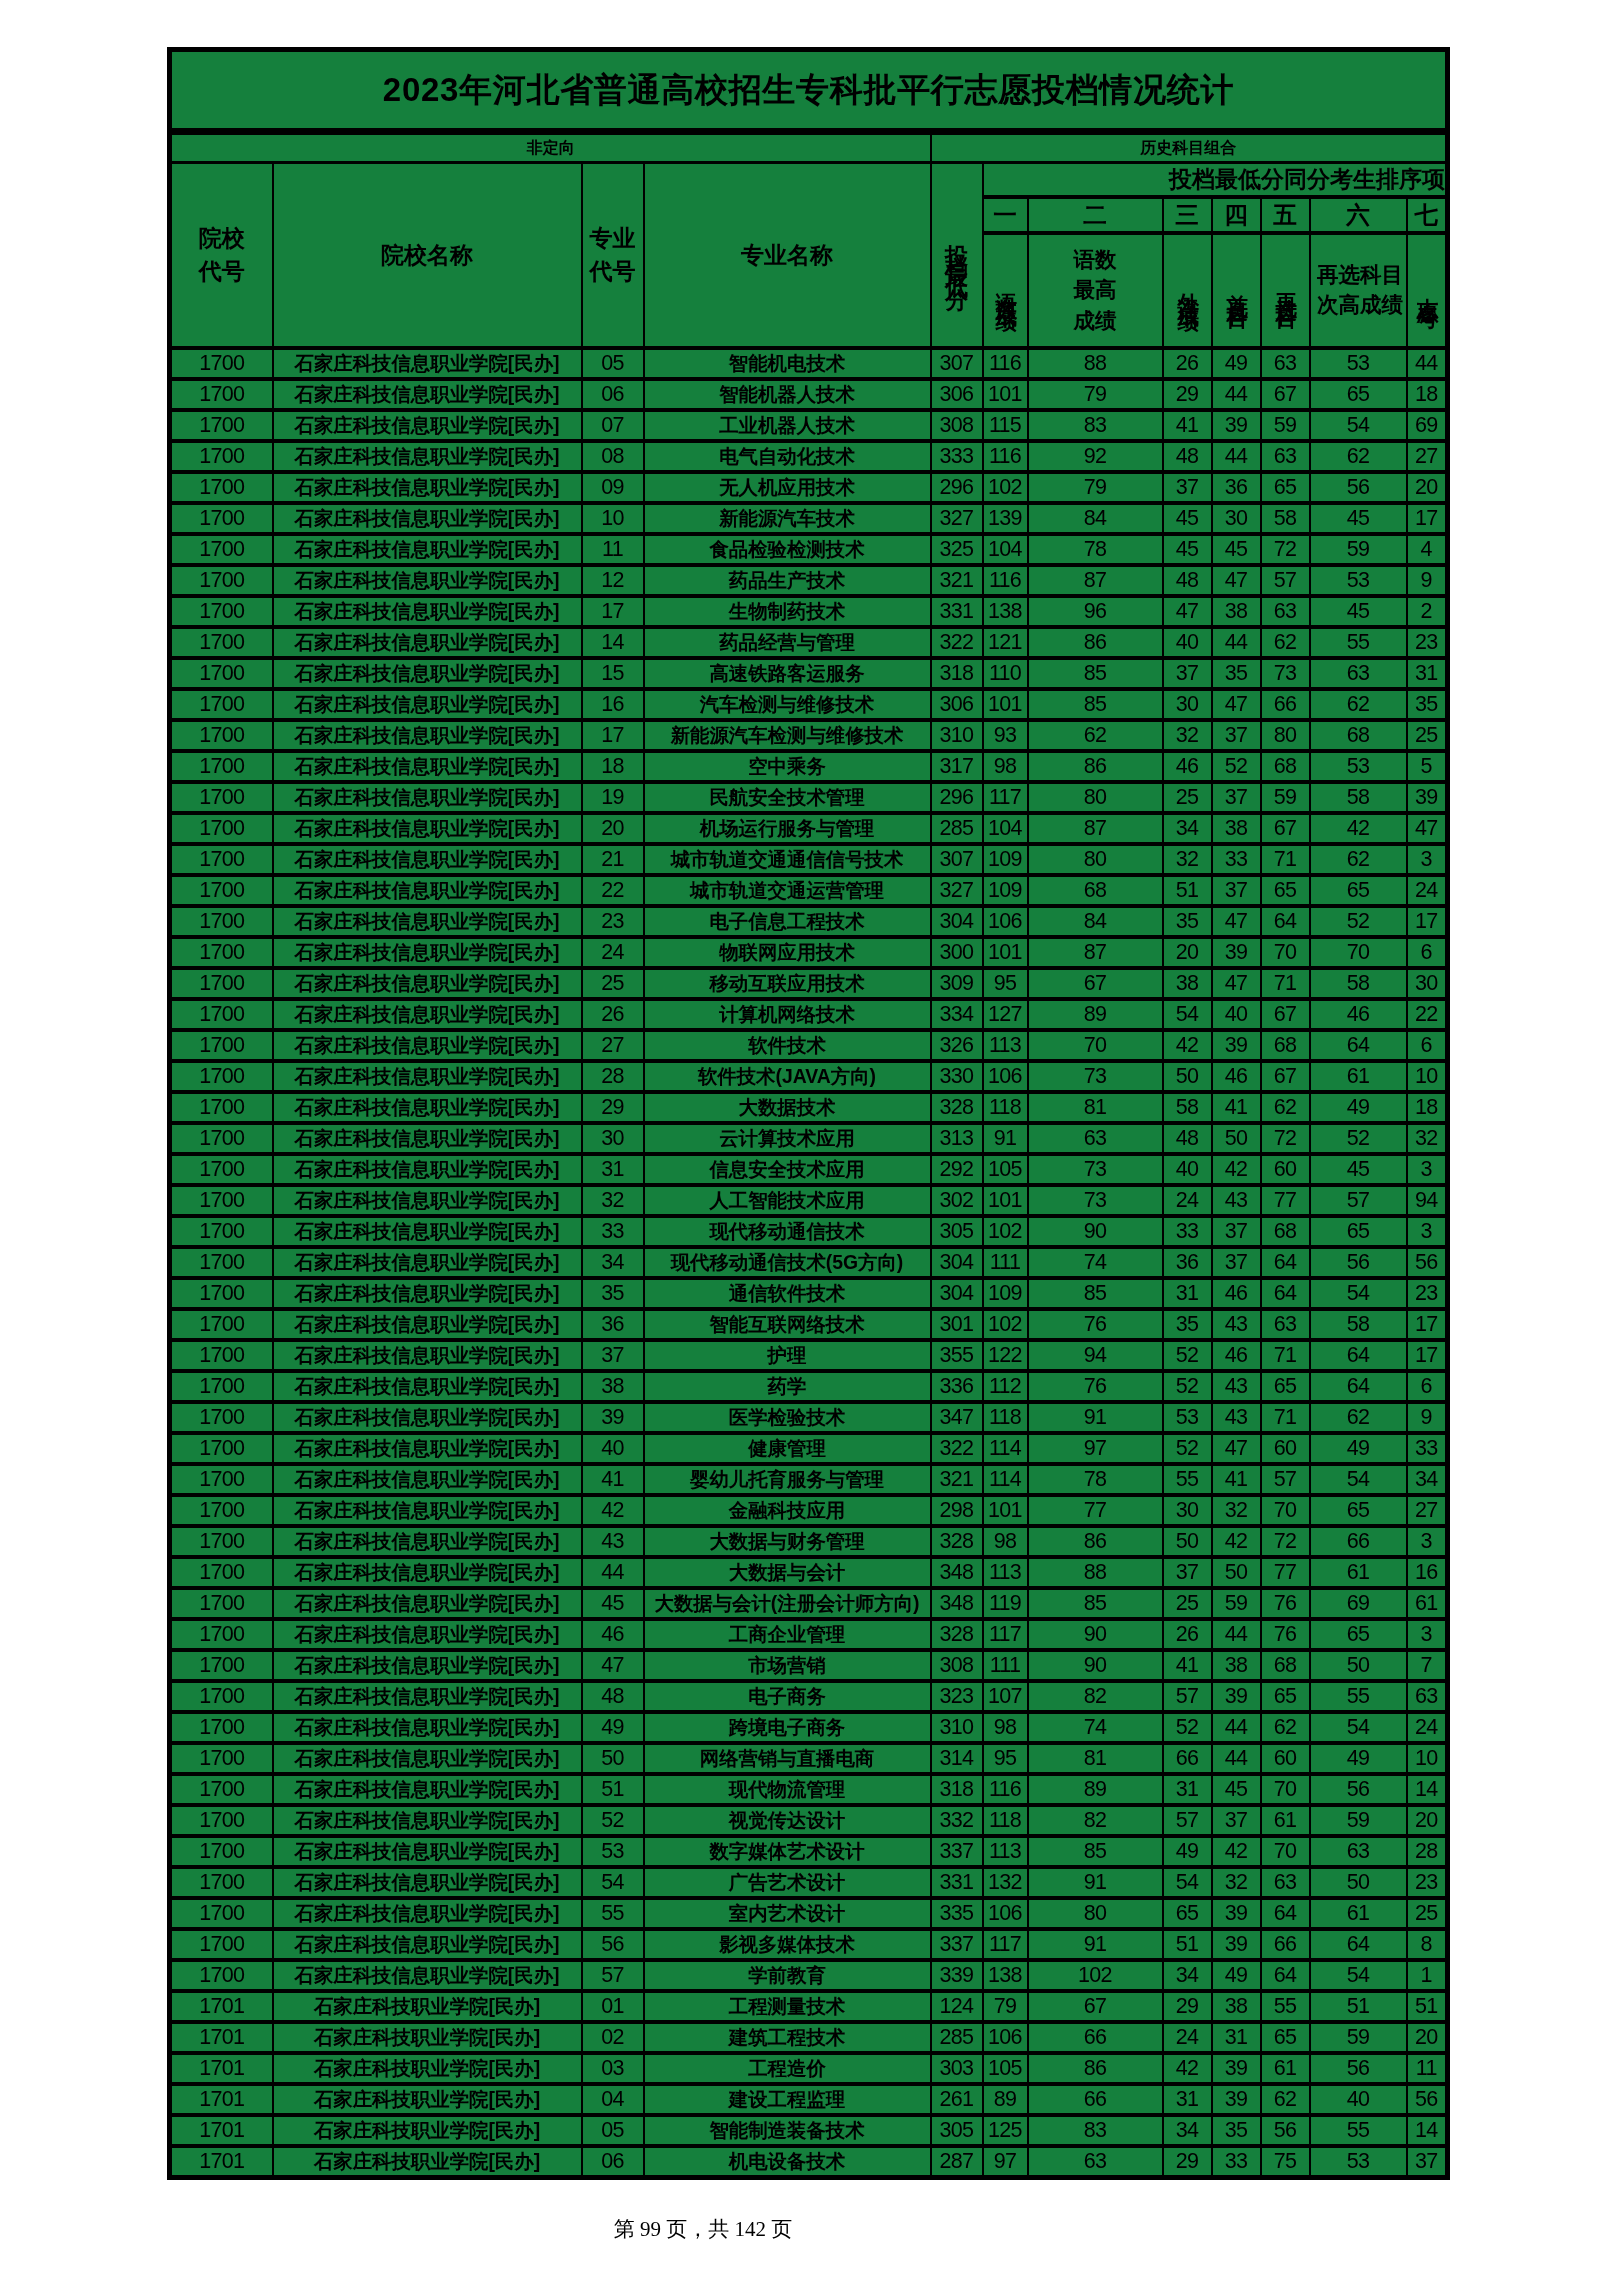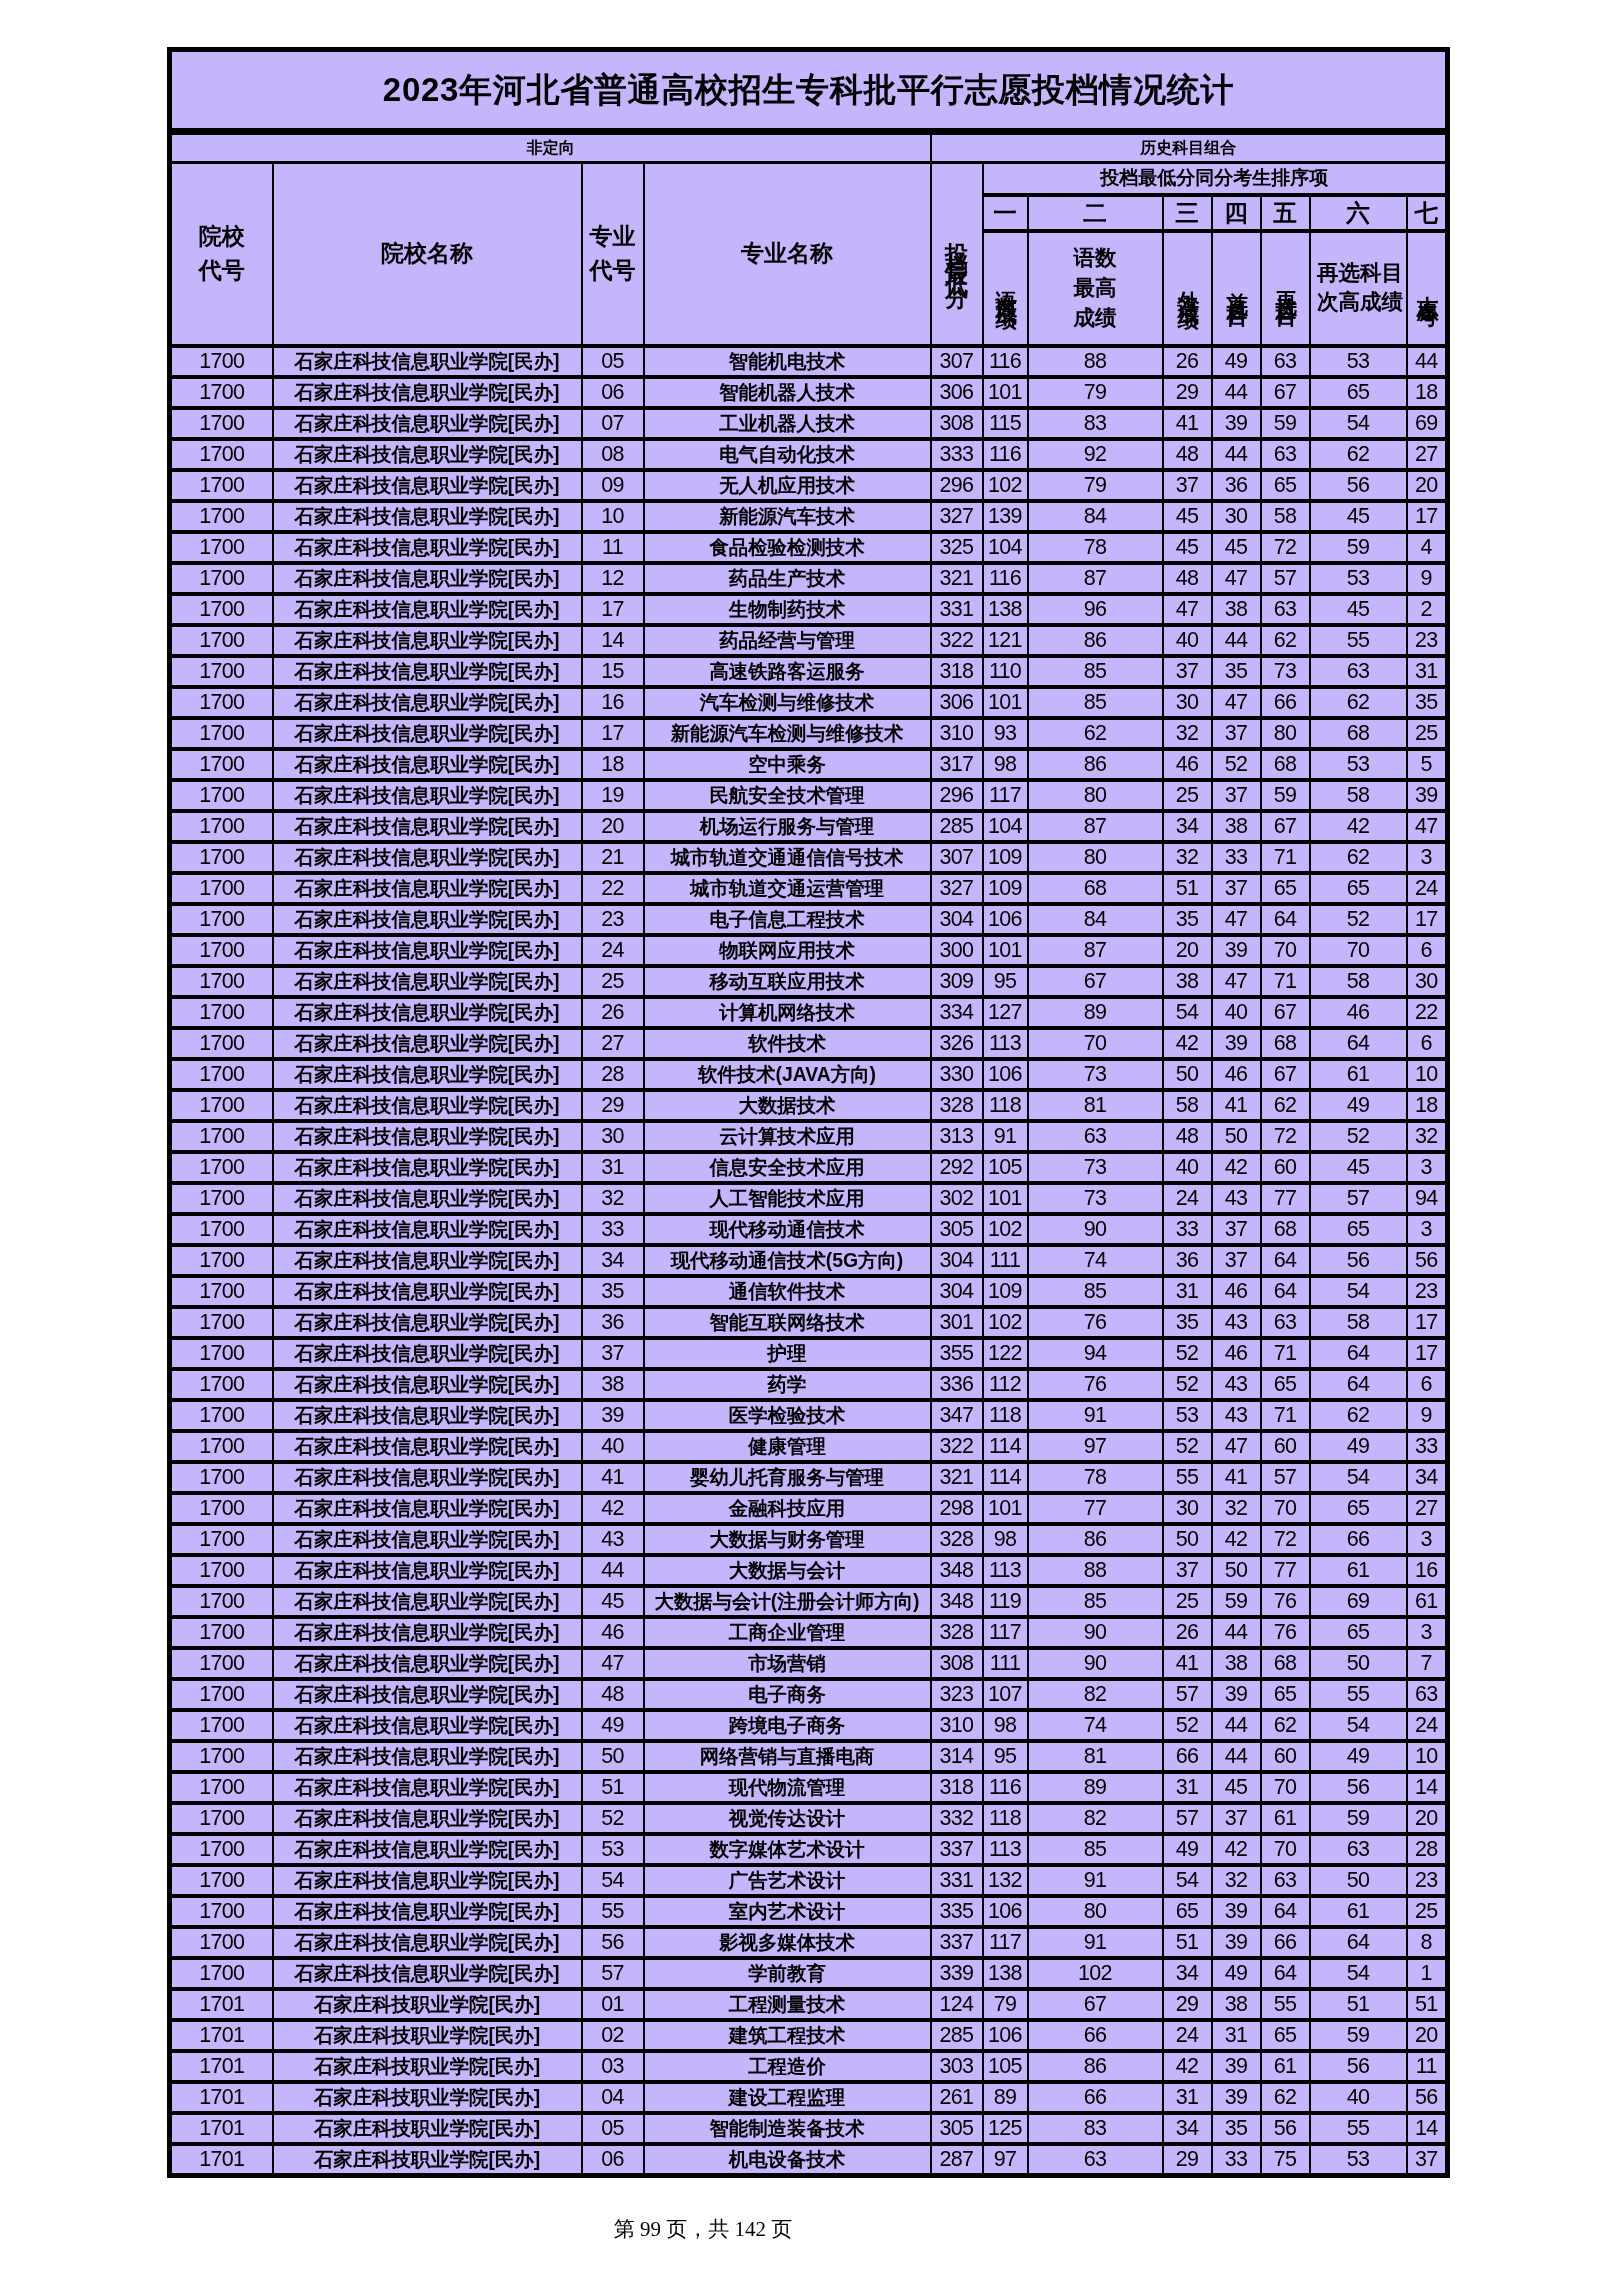--- a/index.html
+++ b/index.html
@@ -9,35 +9,35 @@
     background: #ffffff;
     position: relative;
     font-family: "Liberation Sans", sans-serif;
     color: #000;
   }
   .table-wrap { position: absolute; left: 167px; top: 47px; }
   table {
     border-collapse: collapse;
     table-layout: fixed;
     width: 1279px;
-    background: #c4b5fd;
+    background: #15803d;
     border: 5.6px solid #000;
   }
   th, td {
     border: 2.1px solid #000;
     text-align: center;
     vertical-align: middle;
     padding: 0;
     overflow: hidden;
   }
   .title-cell { height: 82px; border-bottom: 7px solid #000; }
   .title-text { font-size: 33px; font-weight: bold; letter-spacing: 0.7px; }
   .section-cell { height: 31px; border-bottom: 3.5px solid #000; font-size: 16px; font-weight: bold; }
   .side-header { font-size: 23px; font-weight: bold; }
-  .tiebreak-cell { height: 32px; border-bottom: 4.2px solid #000; font-size: 19px; font-weight: bold; }
+  .tiebreak-cell { height: 32px; border-bottom: 4.2px solid #000; font-size: 23px; font-weight: bold; text-align: right; }
   .rank-num-cell { height: 31px; border-bottom: 4.2px solid #000; font-size: 23.6px; font-weight: bold; }
   .rank-label-cell { height: 115px; font-size: 21.5px; font-weight: bold; }
   .vtext {
     writing-mode: vertical-rl;
     text-orientation: upright;
     display: inline-block;
     line-height: 1;
     letter-spacing: 5.6px;
     font-weight: bold;
   }

